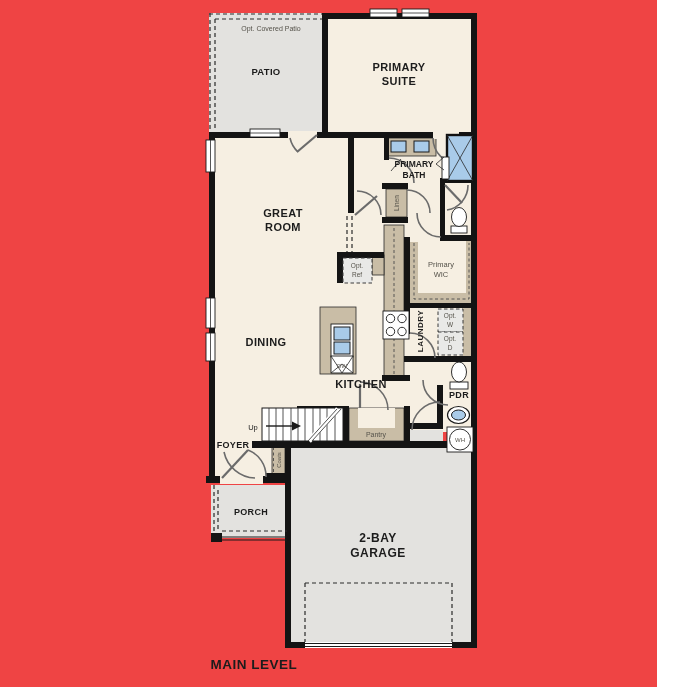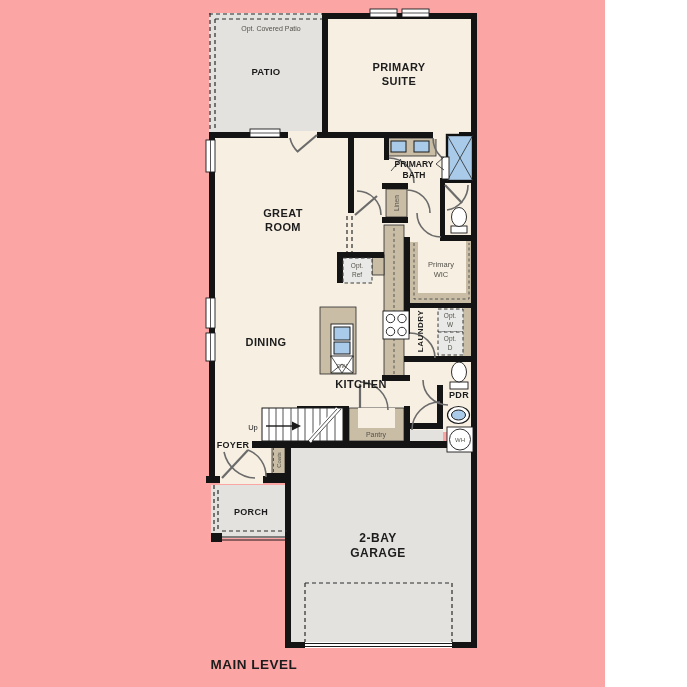--- a/index.html
+++ b/index.html
@@ -6,21 +6,21 @@
     --wall:#141414;
     --floor_cream:#f6efe2;
     --exterior_gray:#e3e2df;
     --counter_tan:#c9bda6;
     --fixture_blue:#a9cbe9;
     --optional_gray:#e9e9e7;
     --label_dark:#1c1c1c;
     --label_gray:#55524a;
   }
   html,body{margin:0;padding:0;background:#ffffff;}
-  .stage{position:relative;width:605px;height:687px;background:#fca5a5;overflow:hidden;}
+  .stage{position:relative;width:657px;height:687px;background:#ef4444;overflow:hidden;}
   svg{position:absolute;left:0;top:0;}
   .cream{fill:var(--floor_cream);}
   .gray{fill:var(--exterior_gray);}
   .tan{fill:var(--counter_tan);stroke:#2a2a2a;stroke-width:0.8;}
   .tan-nb{fill:var(--counter_tan);}
   .blue{fill:var(--fixture_blue);stroke:#1a1a1a;stroke-width:1;}
   .wall{fill:var(--wall);}
   .optbox{fill:var(--optional_gray);stroke:#3a3a3a;stroke-width:1;stroke-dasharray:3.5,2.5;}
   .fix{fill:#ffffff;stroke:#1a1a1a;stroke-width:1.2;}
   .fixthin{fill:#ffffff;stroke:#1a1a1a;stroke-width:0.9;}

